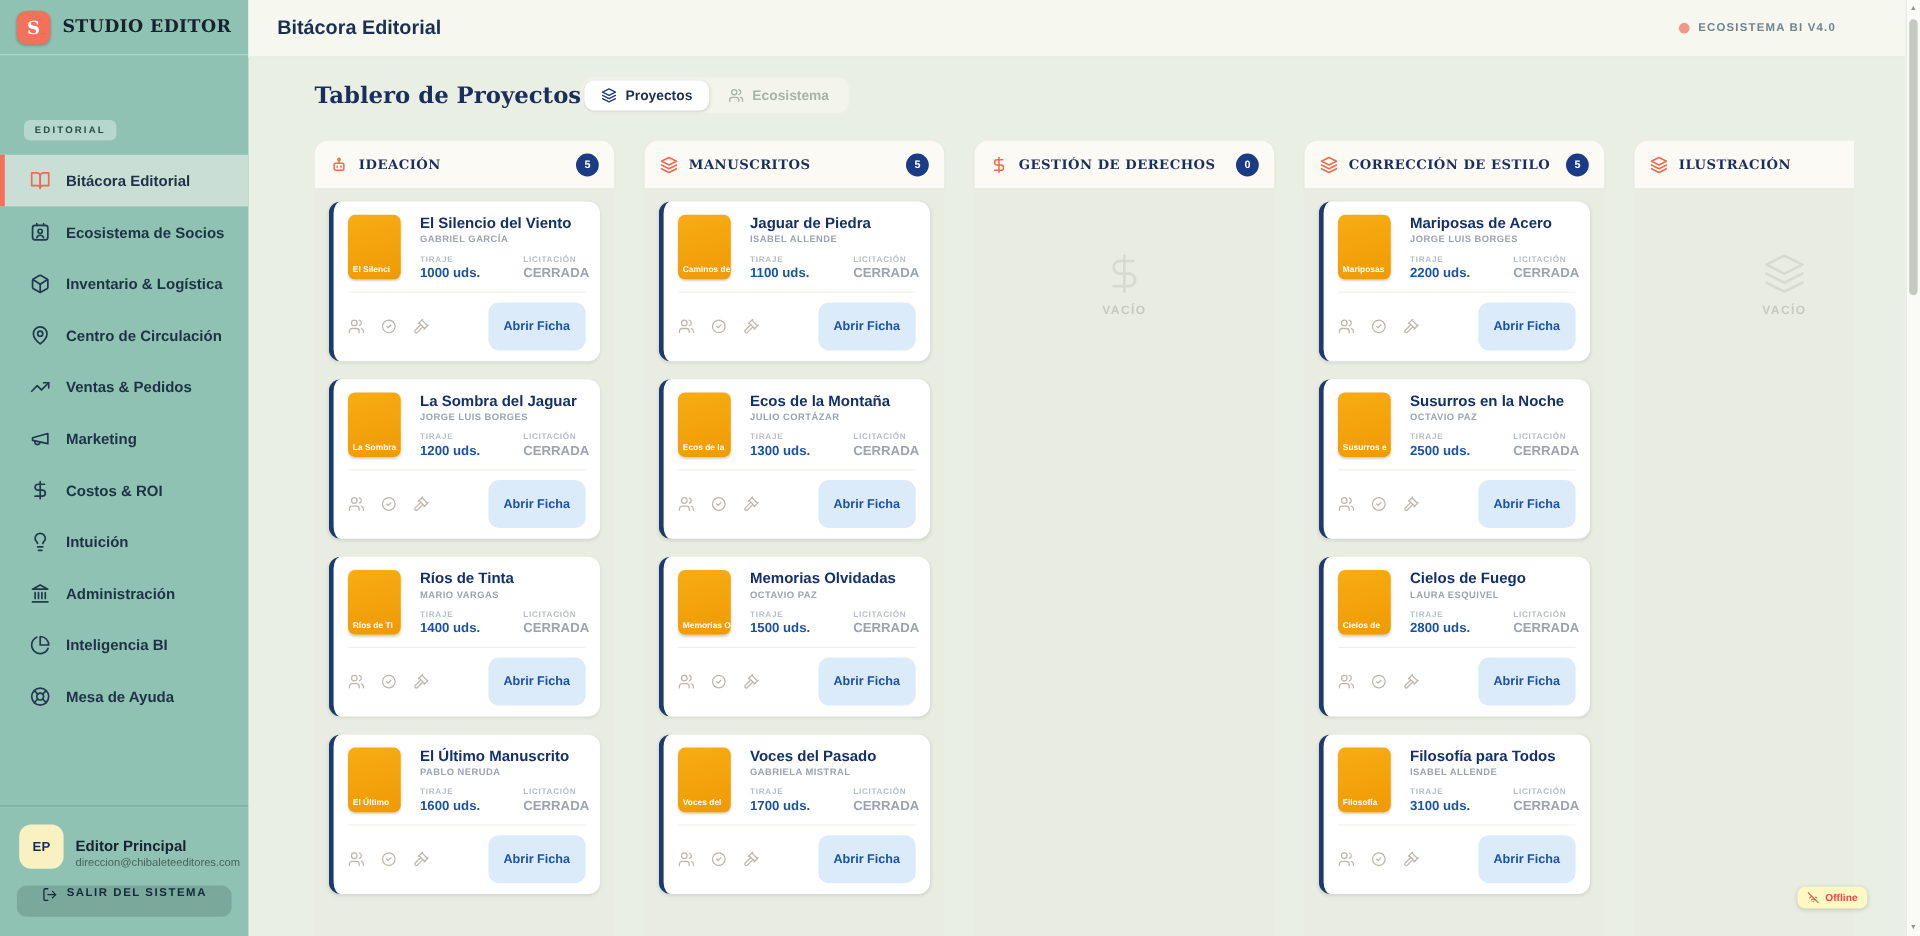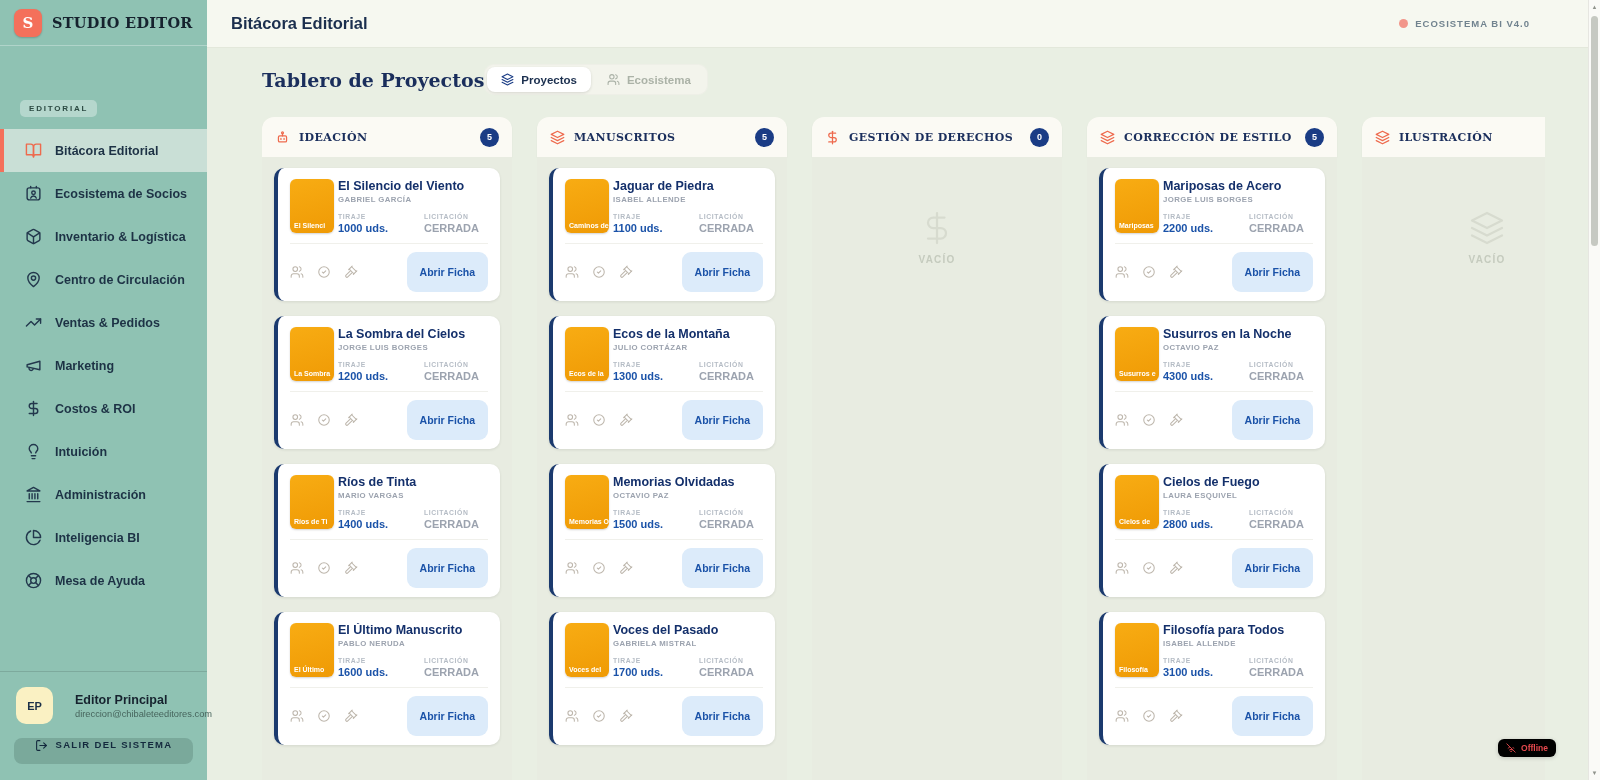--- a/index.html
+++ b/index.html
@@ -20,21 +20,21 @@
   .brand-name { font-family:"DejaVu Serif", serif; font-weight:bold; font-size:14.5px; color:#16222E; letter-spacing:.3px; }
   .nav { flex:1; padding-top:26px; overflow:hidden; }
   .section-badge { display:inline-block; margin-left:20px; margin-bottom:12px; background:rgba(255,255,255,.34);
           color:#2C4A42; font-size:8px; font-weight:bold; letter-spacing:1.8px; padding:4px 9px; border-radius:5px;margin-top:28px; }
   .nav-item { height:43px; display:flex; align-items:center; gap:13px; padding-left:21px;
           border-left:4px solid transparent; color:#1D3245; font-size:12.5px; font-weight:bold; cursor:pointer; }
   .nav-item .icn { width:17px; height:17px; color:#23384D; flex-shrink:0; }
   .nav-item.active { background:#C9DFD6; border-left-color:#F4705B; }
   .nav-item.active .icn { color:#EE6A4D; }
   .side-foot { border-top:1px solid rgba(0,0,0,.12); padding:15px 14px 16px; flex-shrink:0; }
-  .user-row { display:flex; align-items:center; gap:22px; margin-bottom:14px; padding:0 2px; }
+  .user-row { display:flex; align-items:flex-end; gap:10px; margin-bottom:14px; padding:0 2px; }
   .avatar { width:37px; height:37px; border-radius:10px; background:#FAF1C3; color:#1B3048;
           font-size:11px; font-weight:bold; display:flex; align-items:center; justify-content:center; flex-shrink:0; }
   .user-name { font-size:12.5px; font-weight:bold; color:#16222E; margin-bottom:2px; }
   .user-email { font-size:9.3px; color:#47655D; }
   .logout { width:100%; height:26px; border:none; border-radius:8px; background:rgba(28,58,52,.18);
           color:#13293D; font-size:9.5px; font-weight:bold; letter-spacing:1.3px; font-family:inherit;
           display:flex; align-items:flex-start; justify-content:center; gap:8px; cursor:pointer; }
   .logout .icn { width:13px; height:13px; }
 
   
@@ -68,21 +68,21 @@
   .col-head { height:40px; flex-shrink:0; background:#FBFAF4; border-radius:12px 12px 0 0;
           display:flex; align-items:center; gap:9px; padding:16px 13px; box-shadow:0 1px 2px rgba(0,0,0,.05); }
   .col-head .icn { width:15px; height:15px; color:#EE6A4D; flex-shrink:0; }
   .col-title { flex:1; font-family:"DejaVu Serif", serif; font-weight:bold; font-size:11px; letter-spacing:.4px; color:#1A2E5C; white-space:nowrap; overflow:hidden; }
   .col-badge { width:19px; height:19px; border-radius:50%; background:#1A3C85; color:#fff; font-size:9px;
           font-weight:bold; display:flex; align-items:center; justify-content:center; flex-shrink:0; }
   .col-body { flex:1; background:#E8ECE1; padding:11px 12px; display:flex; flex-direction:column; gap:15px; overflow:hidden; }
 
   .card { background:#fff; border-left:4px solid #1B3A6E; border-radius:10px; box-shadow:0 1px 3px rgba(0,0,0,.09);
           padding:11px 12px 9px; flex-shrink:0; }
-  .card-top { display:flex; gap:4px; }
+  .card-top { display:flex; gap:16px; }
   .cover { width:44px; height:54px; border-radius:6px; background:linear-gradient(165deg,#F8AC13,#EF9A05);
           display:flex; align-items:flex-end; overflow:hidden; flex-shrink:0; box-shadow:0 1px 2px rgba(0,0,0,.18); }
   .cover-txt { color:#fff; font-size:7px; font-weight:bold; padding:4px; white-space:nowrap; }
   .card-info { min-width:0; flex:1; }
   .card-title { margin:0; font-size:12.5px; font-weight:bold; color:#14306B; white-space:nowrap; overflow:hidden; }
   .card-author { font-size:7.8px; font-weight:bold; color:#9CA3AF; letter-spacing:.4px; margin-top:2px; }
   .card-stats { display:flex; margin-top:9px; }
   .card-stats > div:first-child { width:86px; flex-shrink:0; }
   .stat-label { font-size:6.8px; font-weight:bold; letter-spacing:.6px; color:#B5BCC5; }
   .stat-value { font-size:11px; font-weight:bold; margin-top:2px; }
@@ -93,21 +93,21 @@
   .foot-icons { display:flex; gap:13px; color:#BDB6AC; }
   .foot-icons .icn { width:14px; height:14px; stroke-width:1.8; cursor:pointer; }
   .open-btn { background:#DCEBFA; color:#1A52A8; border:none; border-radius:9px; padding:14px 13px;
           font-size:10.5px; font-weight:bold; font-family:inherit; cursor:pointer; }
 
   .empty { padding-top:42px; display:flex; flex-direction:column; align-items:center; gap:8px; }
   .empty .icn { width:36px; height:36px; stroke-width:1.5; color:#D7DBCF; }
   .empty-label { font-size:10px; font-weight:bold; letter-spacing:1.2px; color:#C5CBBE; }
 
   
-  .offline { position:absolute; right:44px; bottom:23px; z-index:20; background:#000000; border-radius:6px;
+  .offline { position:absolute; right:44px; bottom:23px; z-index:20; background:#fef9c3; border-radius:6px;
           padding:4px 8px; display:flex; align-items:center; gap:5px; box-shadow:0 1px 4px rgba(0,0,0,.18);
           color:#E5484D; font-size:8.5px; font-weight:bold; }
   .offline .icn { width:10px; height:10px; stroke-width:2.2; }
   .vscrollbar { position:absolute; top:0; right:0; width:12px; height:780px; z-index:30;
           background:#FAFAF7; border-left:1px solid #E6E6E1; }
   .sb-arrow { position:absolute; left:0; width:100%; height:14px; font-size:6px; color:#8F938C;
           display:flex; align-items:center; justify-content:center; cursor:pointer; }
   .sb-arrow.up { top:0; }
   .sb-arrow.down { bottom:0; }
   .sb-thumb { position:absolute; top:16px; left:2px; width:7px; height:230px; background:#C6C9C2; border-radius:4px; cursor:pointer; }
@@ -321,21 +321,21 @@
       </div>
       <button class="open-btn">Abrir Ficha</button>
     </div>
   </article>
   <article class="card">
     <div class="card-top">
       <div class="cover">
         <span class="cover-txt">La Sombra</span>
       </div>
       <div class="card-info">
-        <h4 class="card-title">La Sombra del Cielos</h4>
+        <h4 class="card-title">La Sombra del Jaguar</h4>
         <div class="card-author">JORGE LUIS BORGES</div>
         <div class="card-stats">
           <div>
             <div class="stat-label">TIRAJE</div>
             <div class="stat-value blue">1200 uds.</div>
           </div>
           <div>
             <div class="stat-label">LICITACIÓN</div>
             <div class="stat-value gray">CERRADA</div>
           </div>
@@ -726,21 +726,21 @@
     <div class="card-top">
       <div class="cover">
         <span class="cover-txt">Susurros e</span>
       </div>
       <div class="card-info">
         <h4 class="card-title">Susurros en la Noche</h4>
         <div class="card-author">OCTAVIO PAZ</div>
         <div class="card-stats">
           <div>
             <div class="stat-label">TIRAJE</div>
-            <div class="stat-value blue">4300 uds.</div>
+            <div class="stat-value blue">2500 uds.</div>
           </div>
           <div>
             <div class="stat-label">LICITACIÓN</div>
             <div class="stat-value gray">CERRADA</div>
           </div>
         </div>
       </div>
     </div>
     <div class="card-divider"></div>
     <div class="card-foot">

